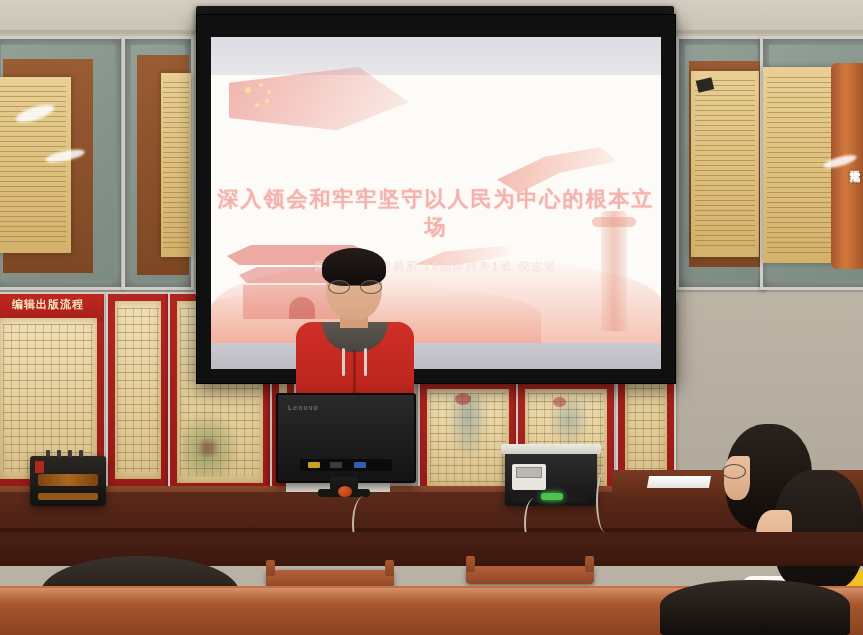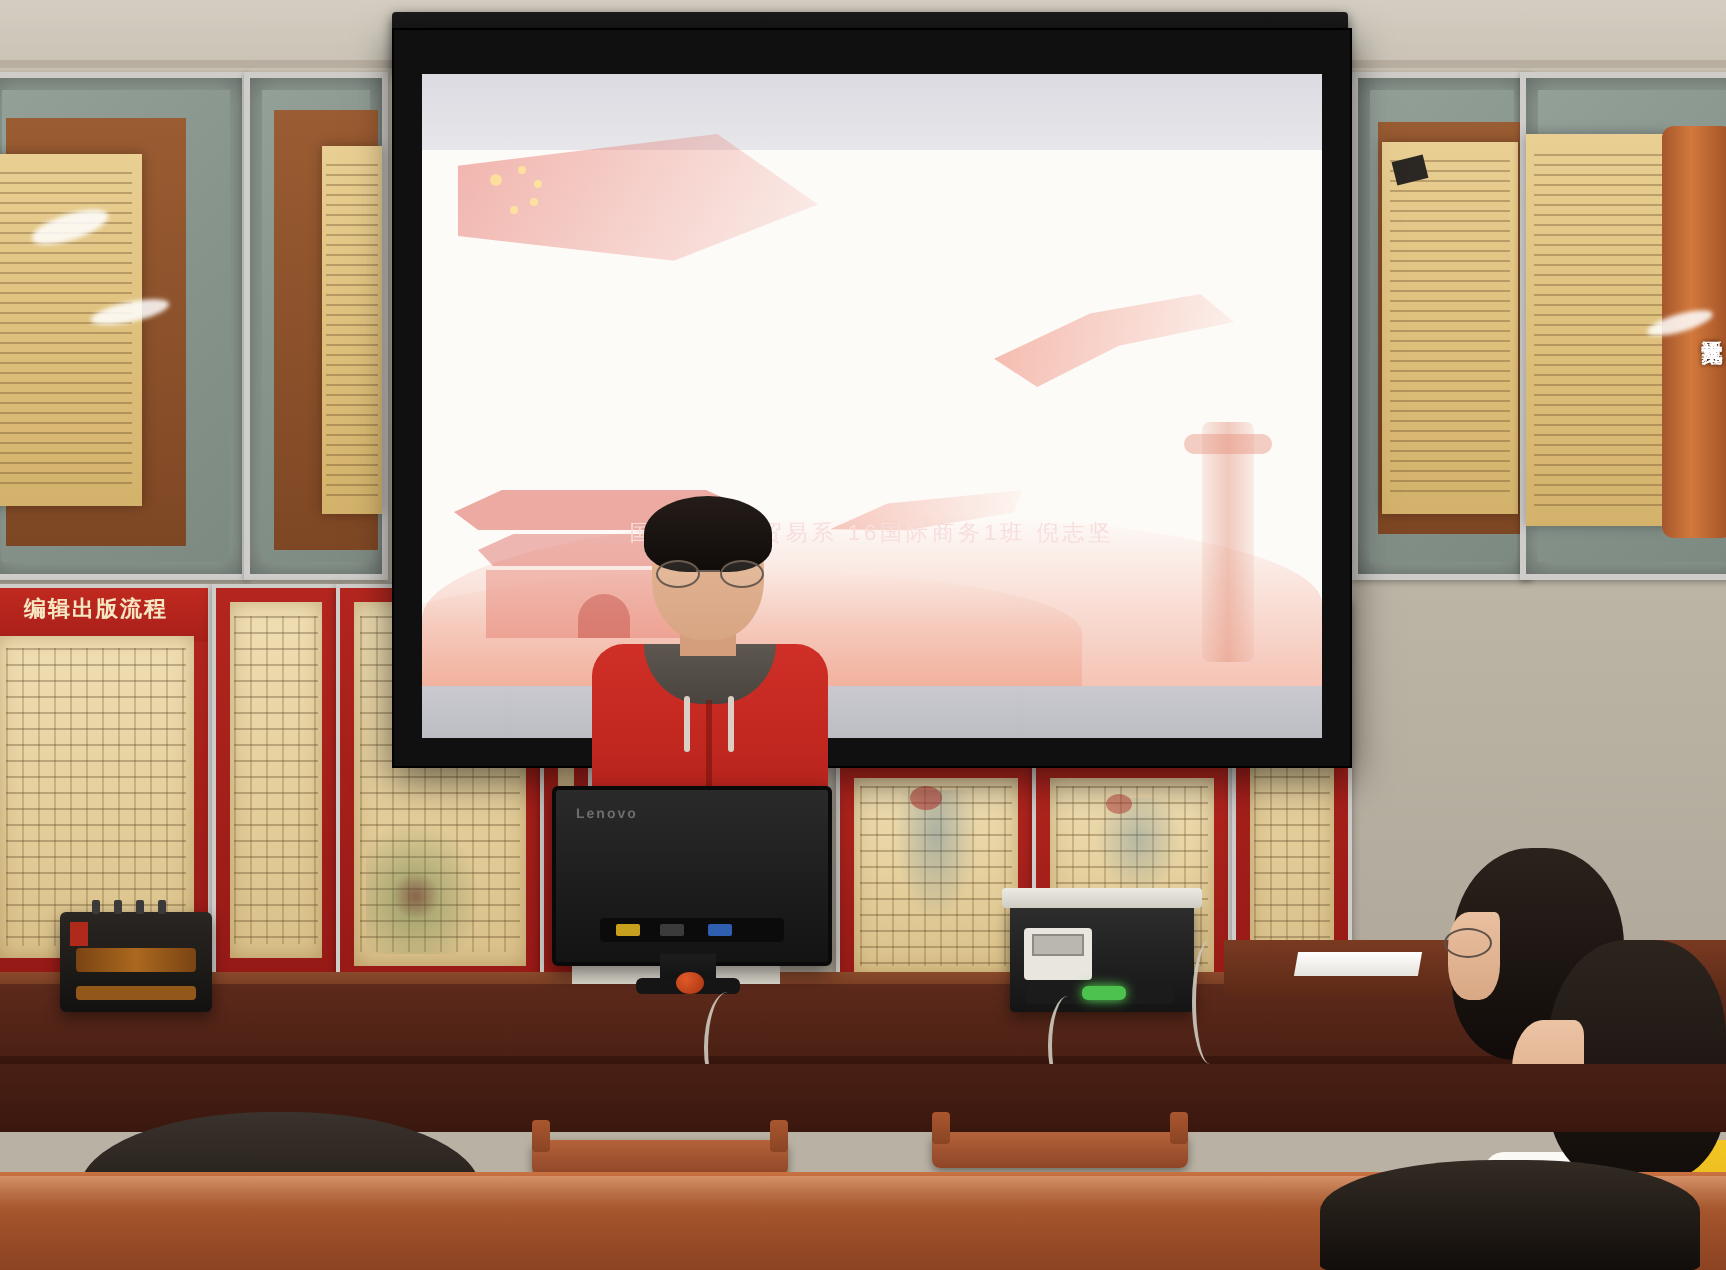--- a/index.html
+++ b/index.html
@@ -360,20 +360,21 @@
       <div class="tian">
         <div class="roof"></div>
         <div class="roof2"></div>
         <div class="body"></div>
       </div>
 
       <div class="ribbon"></div>
       <div class="ribbon2"></div>
       <div class="pillar"></div>
 
+      <div class="slide-title">深入领会和牢牢坚守以人民为中心的根本立场</div>
       <div class="slide-sub">国际经济与贸易系  16国际商务1班  倪志坚</div>
 
       <div id="screen-botband"></div>
     </div>
   </div>
 
   <div id="presenter" class="abs">
     <div id="body">
       <div id="hood"></div>
       <div class="drawstr" style="left:46px;"></div>

